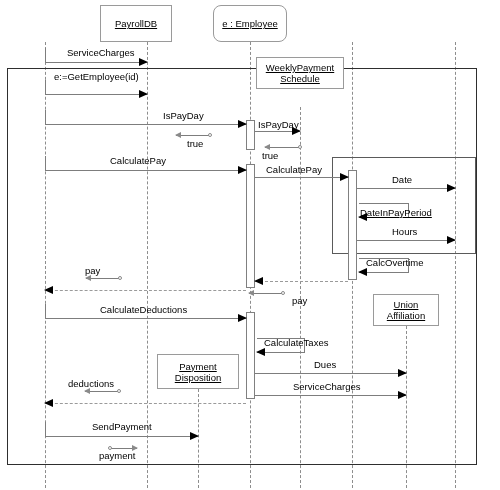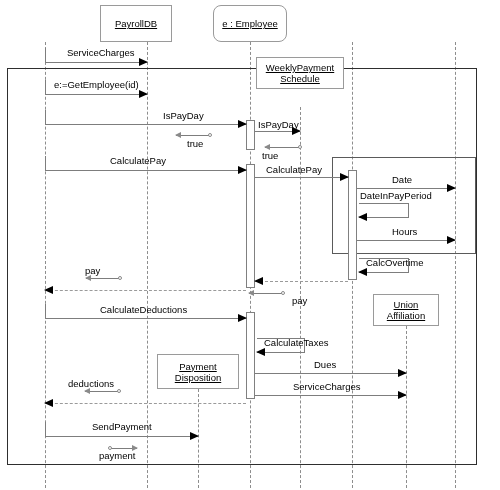--- a/index.html
+++ b/index.html
@@ -106,21 +106,21 @@
     <div class="msg right" style="left: 45px; top: 62px; width: 102px;">
       <div class="line"></div>
       <div class="head"></div>
     </div>
     <div class="mlabel" style="left: 67px; top: 47px;">ServiceCharges</div>
     <div class="vseg" style="left: 45px; top: 80px; height: 14px;"></div>
     <div class="msg right" style="left: 45px; top: 94px; width: 102px;">
       <div class="line"></div>
       <div class="head"></div>
     </div>
-    <div class="mlabel" style="left: 54px; top: 79px;">e:=GetEmployee(id)</div>
+    <div class="mlabel" style="left: 54px; top: 71px;">e:=GetEmployee(id)</div>
     <div class="vseg" style="left: 45px; top: 110px; height: 14px;"></div>
     <div class="msg right" style="left: 45px; top: 124px; width: 201px;">
       <div class="line"></div>
       <div class="head"></div>
     </div>
     <div class="mlabel" style="left: 163px; top: 110px;">IsPayDay</div>
     <div class="msg right" style="left: 255px; top: 131px; width: 45px;">
       <div class="line"></div>
       <div class="head"></div>
     </div>
@@ -151,21 +151,21 @@
     <div class="msg right" style="left: 357px; top: 188px; width: 98px;">
       <div class="line"></div>
       <div class="head"></div>
     </div>
     <div class="mlabel" style="left: 392px; top: 174px;">Date</div>
     <div class="selfcall" style="left: 359px; top: 203px; width: 50px; height: 14px; border-bottom: none;"></div>
     <div class="msg left" style="left: 359px; top: 217px; width: 50px;">
       <div class="line"></div>
       <div class="head"></div>
     </div>
-    <div class="mlabel" style="left: 360px; top: 190px;">DateInPayPeriod</div>
+    <div class="mlabel" style="left: 360px; top: 207px; text-decoration: underline;">DateInPayPeriod</div>
     <div class="msg right" style="left: 357px; top: 240px; width: 98px;">
       <div class="line"></div>
       <div class="head"></div>
     </div>
     <div class="mlabel" style="left: 392px; top: 226px;">Hours</div>
     <div class="selfcall" style="left: 359px; top: 258px; width: 50px; height: 14px; border-bottom: none;"></div>
     <div class="msg left" style="left: 359px; top: 272px; width: 50px;">
       <div class="line"></div>
       <div class="head"></div>
     </div>

